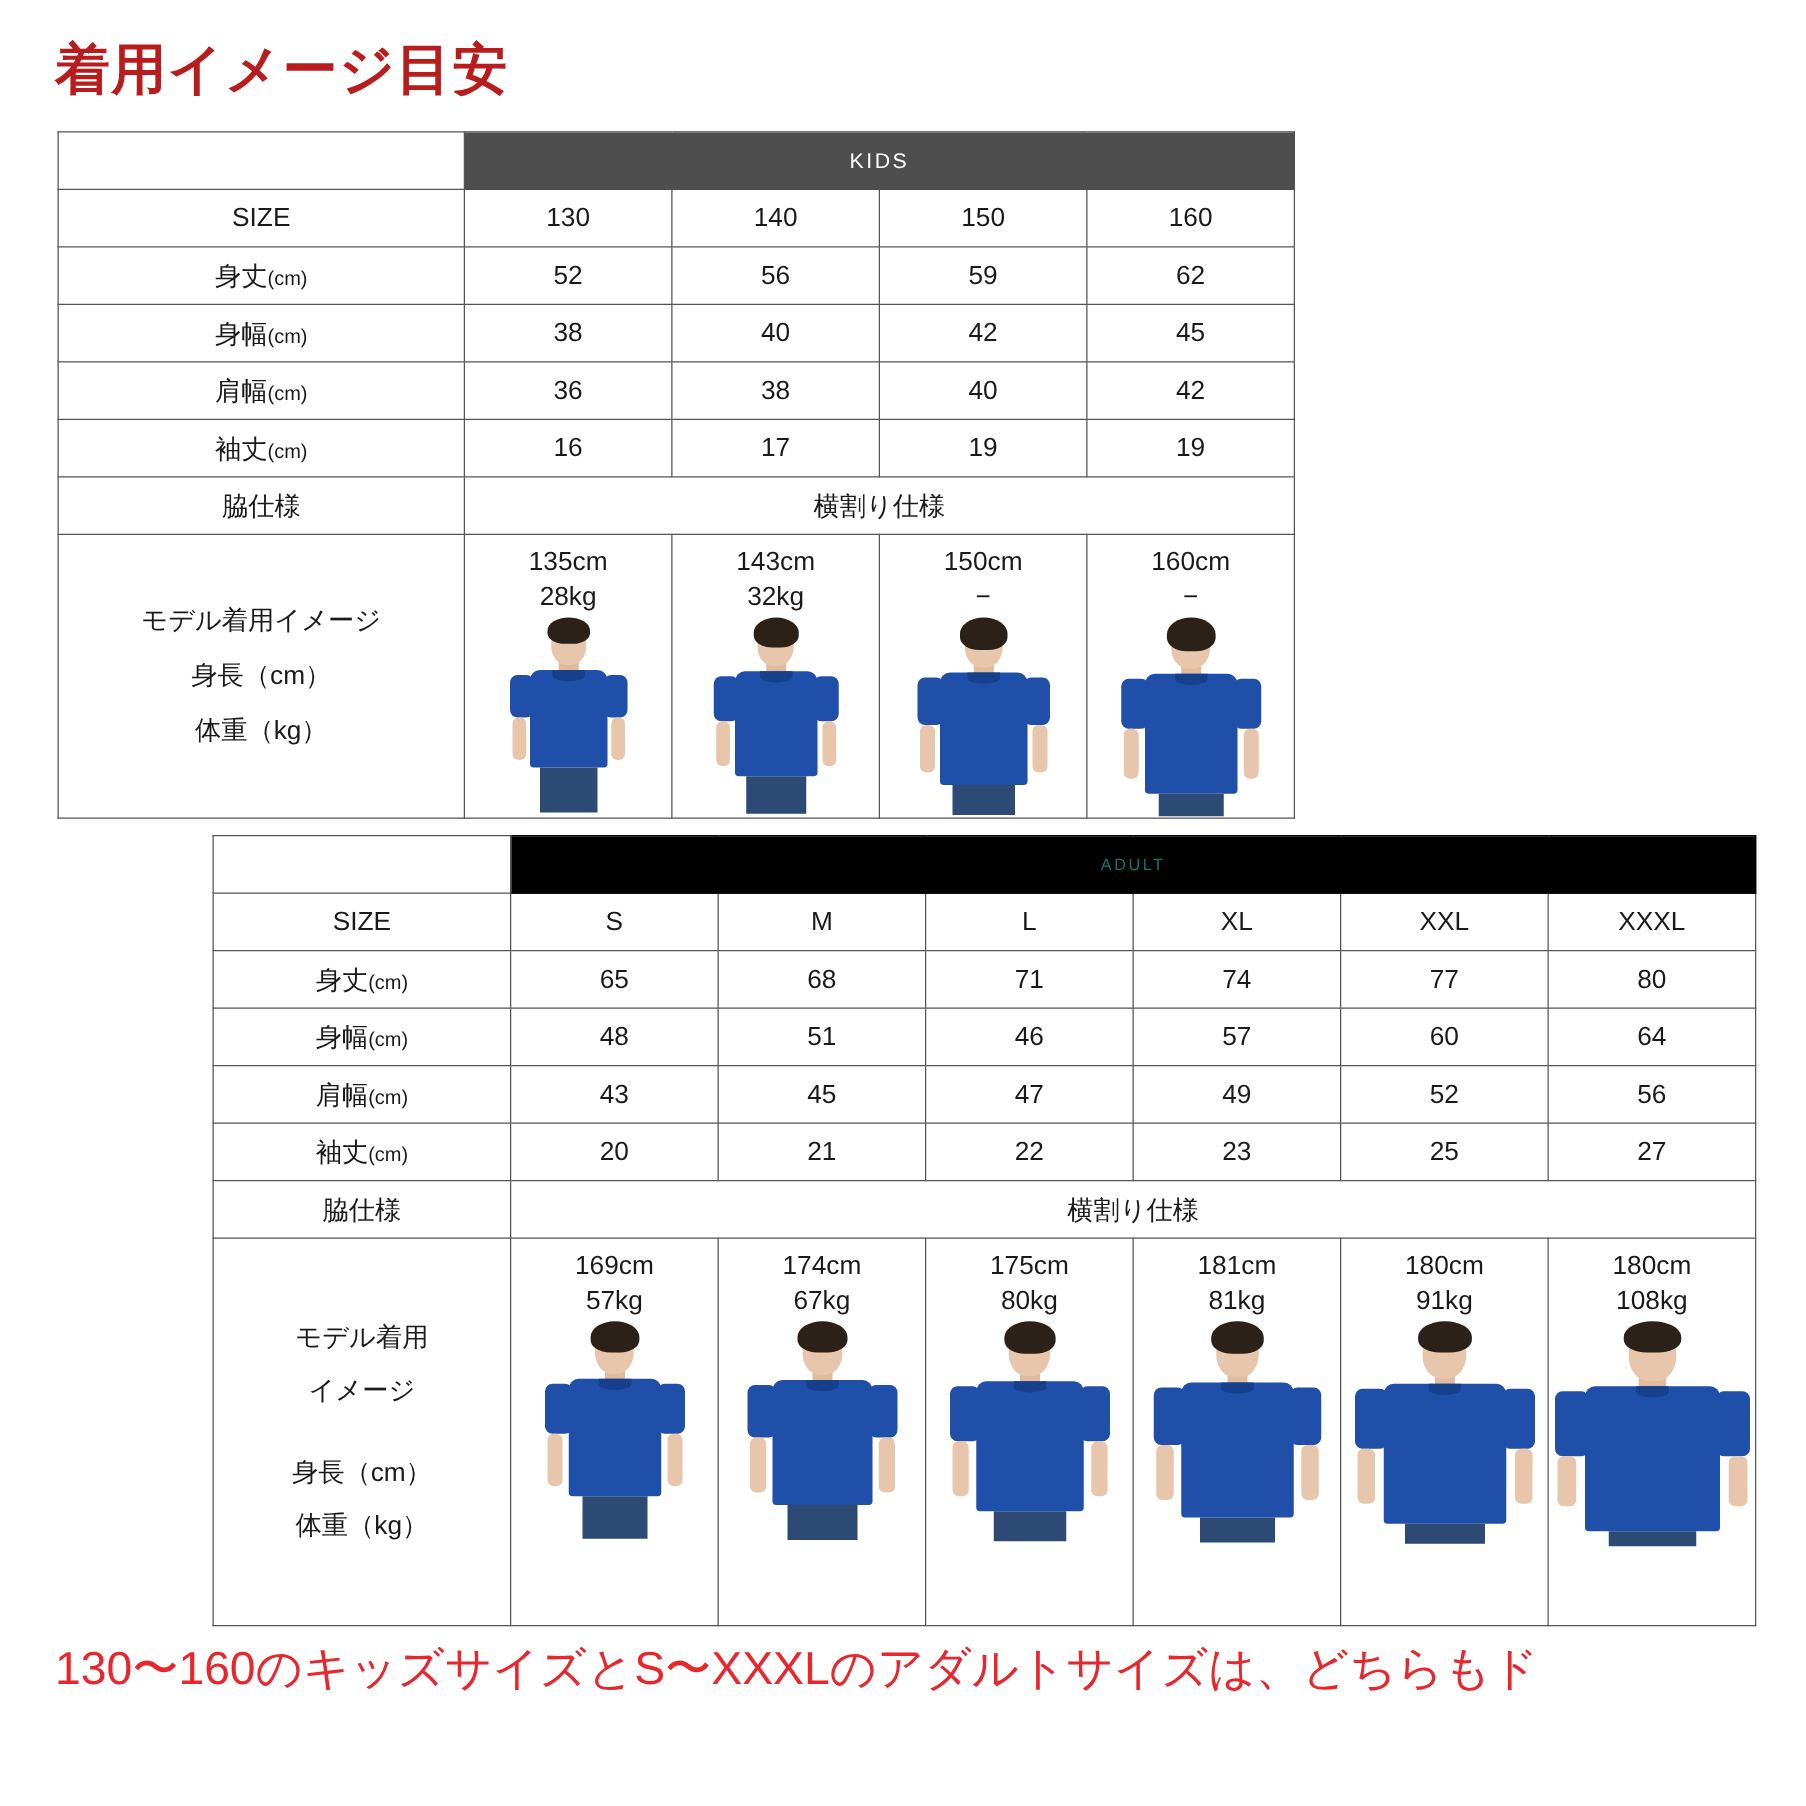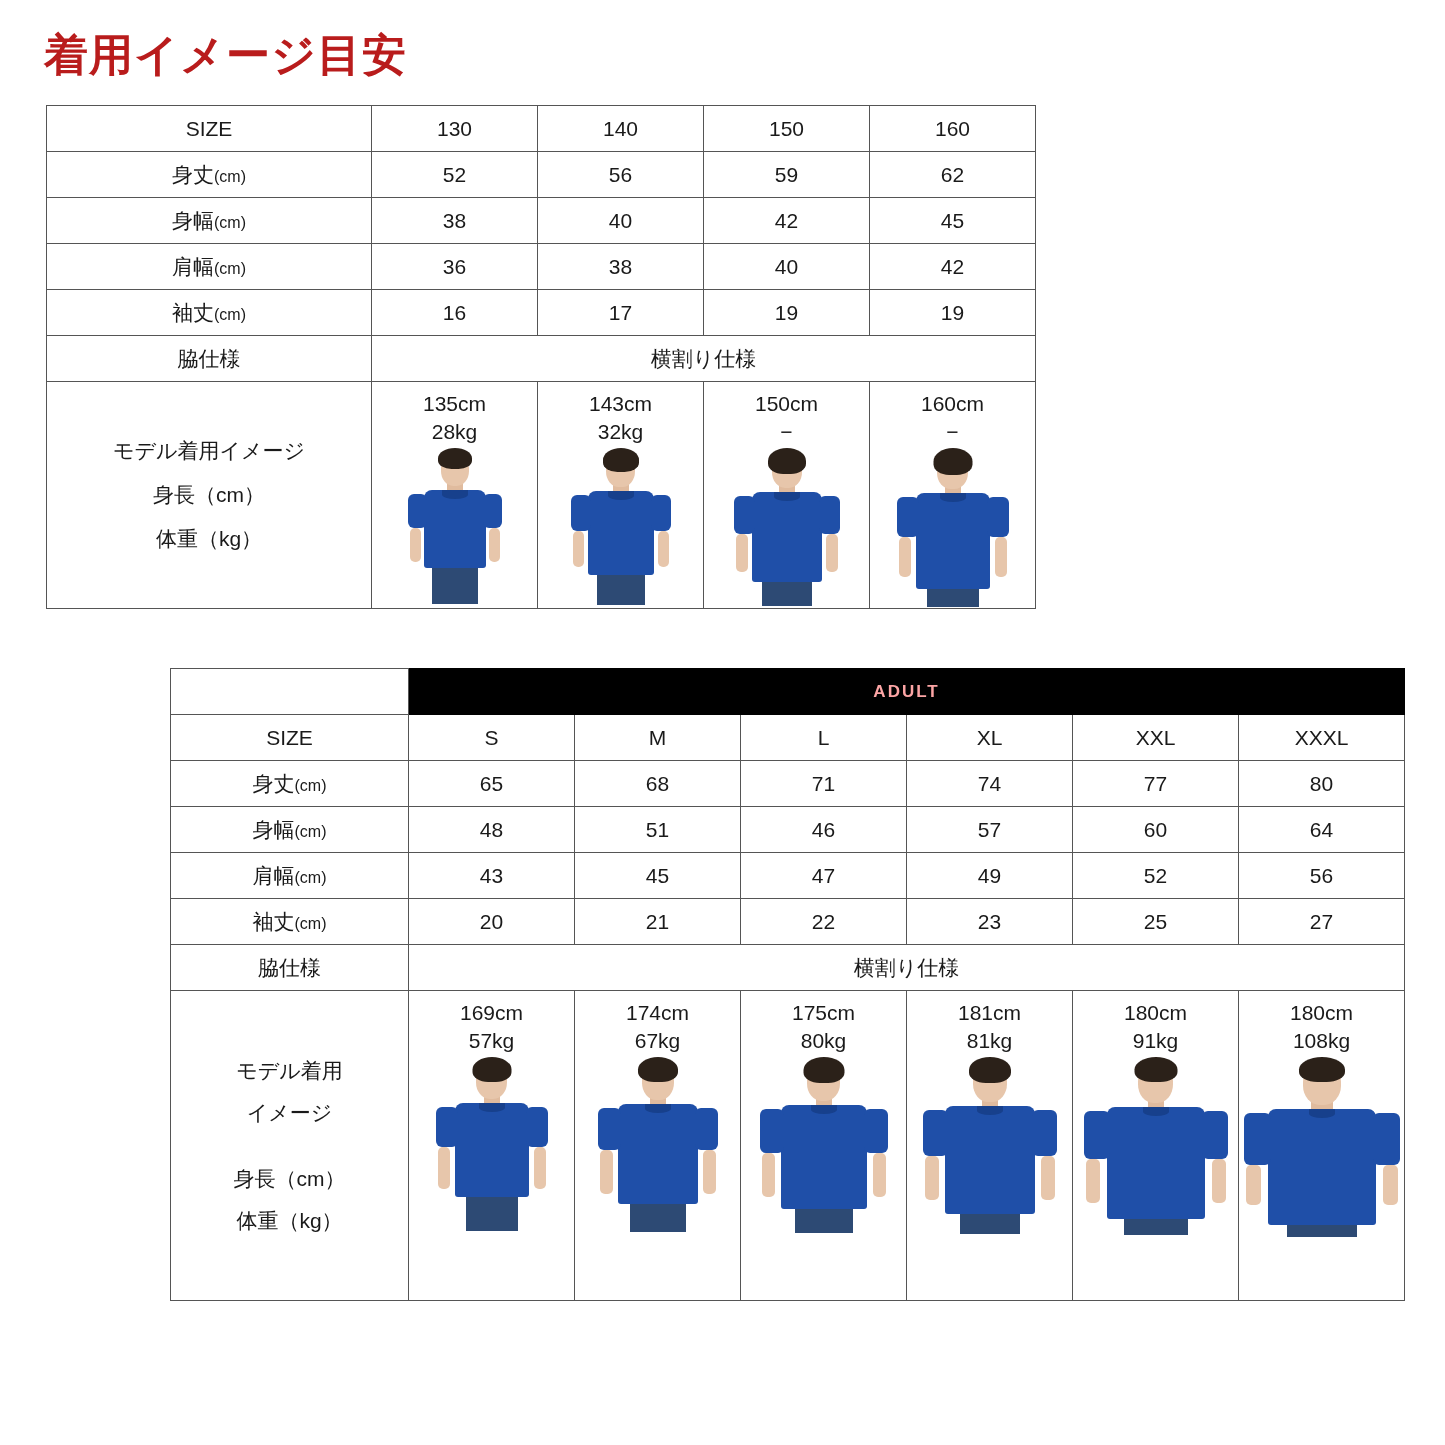--- a/index.html
+++ b/index.html
@@ -96,26 +96,25 @@
 
   
   .adult-table {
     position: absolute;
     left: 170px;
     top: 668px;
     width: 1232px;
   }
   .adult-table .banner {
     background: #000000;
-    color: #fca5a5;
-    font-size: 17px;
+    color: #0f766e;
+    font-size: 13px;
     height: 30px;
     letter-spacing: 2px;
     border-color: #000;
-    font-weight: bold;
   }
   .adult-table td {
     height: 43px;
     font-size: 21px;
   }
   .adult-table .small-unit {
     font-size: 16px;
   }
   .adult-table .dashed-left {
     border-left: 1px dashed #777;
@@ -222,20 +221,24 @@
 <table class="kids-table">
   <colgroup>
     <col style="width:325px">
     <col style="width:166px">
     <col style="width:166px">
     <col style="width:166px">
     <col style="width:166px">
   </colgroup>
   <tbody>
     <tr>
+      <td class="corner-blank"></td>
+      <td class="banner" colspan="4">KIDS</td>
+    </tr>
+    <tr>
       <td class="label-cell">SIZE</td>
       <td>130</td>
       <td class="dashed-left">140</td>
       <td class="dashed-left">150</td>
       <td class="dashed-left">160</td>
     </tr>
     <tr>
       <td class="label-cell"><span>身丈</span><span class="small-unit">(cm)</span></td>
       <td>52</td>
       <td class="dashed-left">56</td>
@@ -537,13 +540,14 @@
             <div class="arm-r" style="right:-22px;top:56px;height:40px;width:15px;"></div>
           </div>
           <div class="legs" style="width:70px;height:12px;"></div>
         </div>
       </td>
     </tr>
   </tbody>
 </table>
 
 <div class="footer-note">
+  <div>130〜160のキッズサイズとS〜XXXLのアダルトサイズは、どちらもド</div>
 </div>
 
 </body></html>

